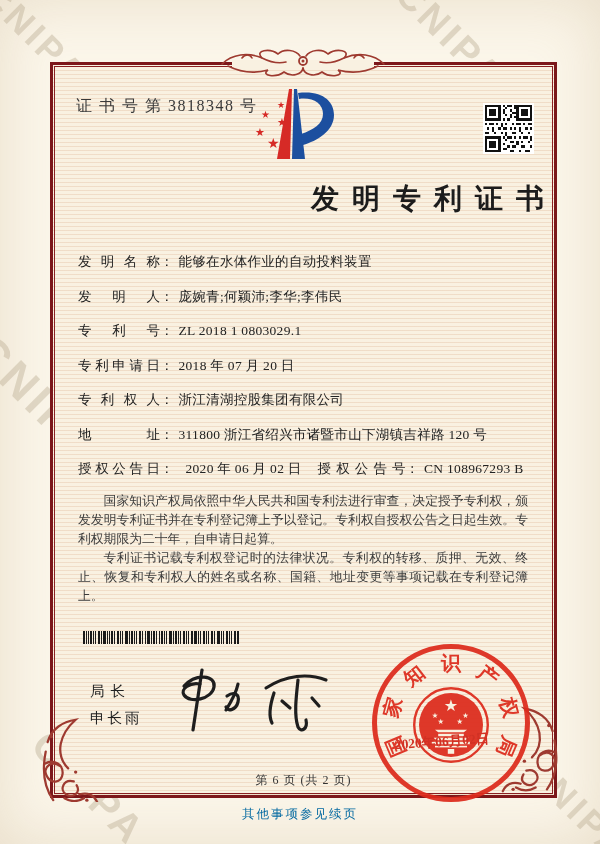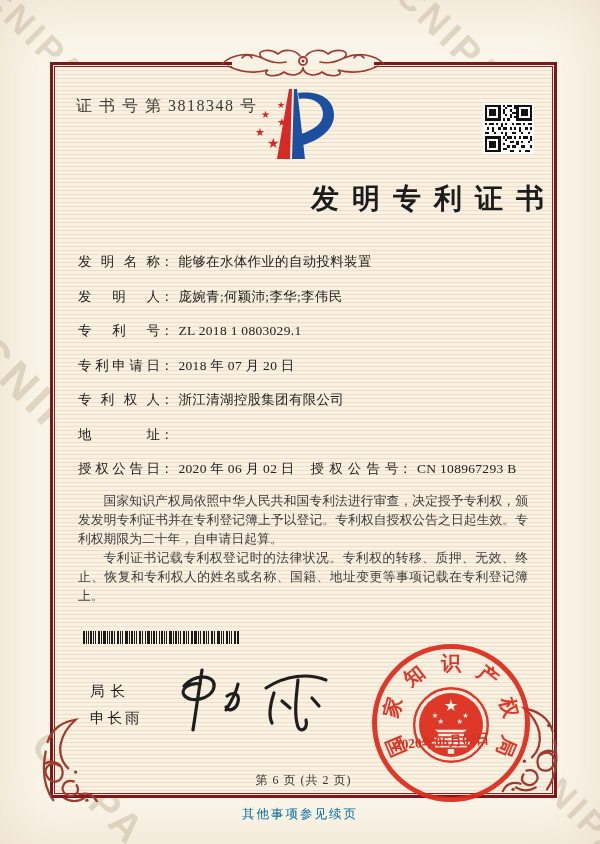--- a/index.html
+++ b/index.html
@@ -52,21 +52,21 @@
     position:absolute; left:50px; top:180px; width:507px; text-align:right;
     font-size:28px; font-weight:bold; letter-spacing:13px; text-indent:13px;
     color:#1c1c1c; z-index:3;
   }
   
   .fields{position:absolute; left:78px; top:252px; width:452px; z-index:3; font-size:13.5px;}
   .frow{display:flex; align-items:center; margin-bottom:15.5px; line-height:19px; white-space:nowrap;}
   .flabel{display:inline-block; width:82px; text-align:justify; text-align-last:justify; flex:0 0 82px;}
   .fcolon{margin:0 5px 0 0;}
   .fvalue{letter-spacing:.3px;}
-  .fvalue-fixed{flex:0 0 132px;}
+  .fvalue-fixed{flex:0 0 132px;margin-left:7px;}
   .flabel2{display:inline-block; width:88px; text-align:justify; text-align-last:justify; flex:0 0 88px;}
   
   .bodytext{
     position:absolute; left:78px; top:492px; width:450px; z-index:3;
     font-size:12.8px; line-height:19px; text-align:justify; color:#3b3b3b;
   }
   .bodytext p{margin:0; text-indent:2em;}
   
   .barcode{position:absolute; left:83px; top:631px; z-index:3;}
   
@@ -198,20 +198,21 @@
         <span class="fvalue">2018 年 07 月 20 日</span>
     </div>
     <div class="frow">
       <span class="flabel">专利权人</span>
         <span class="fcolon">：</span>
         <span class="fvalue">浙江清湖控股集团有限公司</span>
     </div>
     <div class="frow">
       <span class="flabel">地址</span>
         <span class="fcolon">：</span>
+        <span class="fvalue">311800 浙江省绍兴市诸暨市山下湖镇吉祥路 120 号</span>
     </div>
     <div class="frow">
       <span class="flabel">授权公告日</span>
         <span class="fcolon">：</span>
         <span class="fvalue fvalue-fixed">2020 年 06 月 02 日</span>
         <span class="flabel2">授权公告号</span>
         <span class="fcolon">：</span>
         <span class="fvalue">CN 108967293 B</span>
     </div>
   </div>

